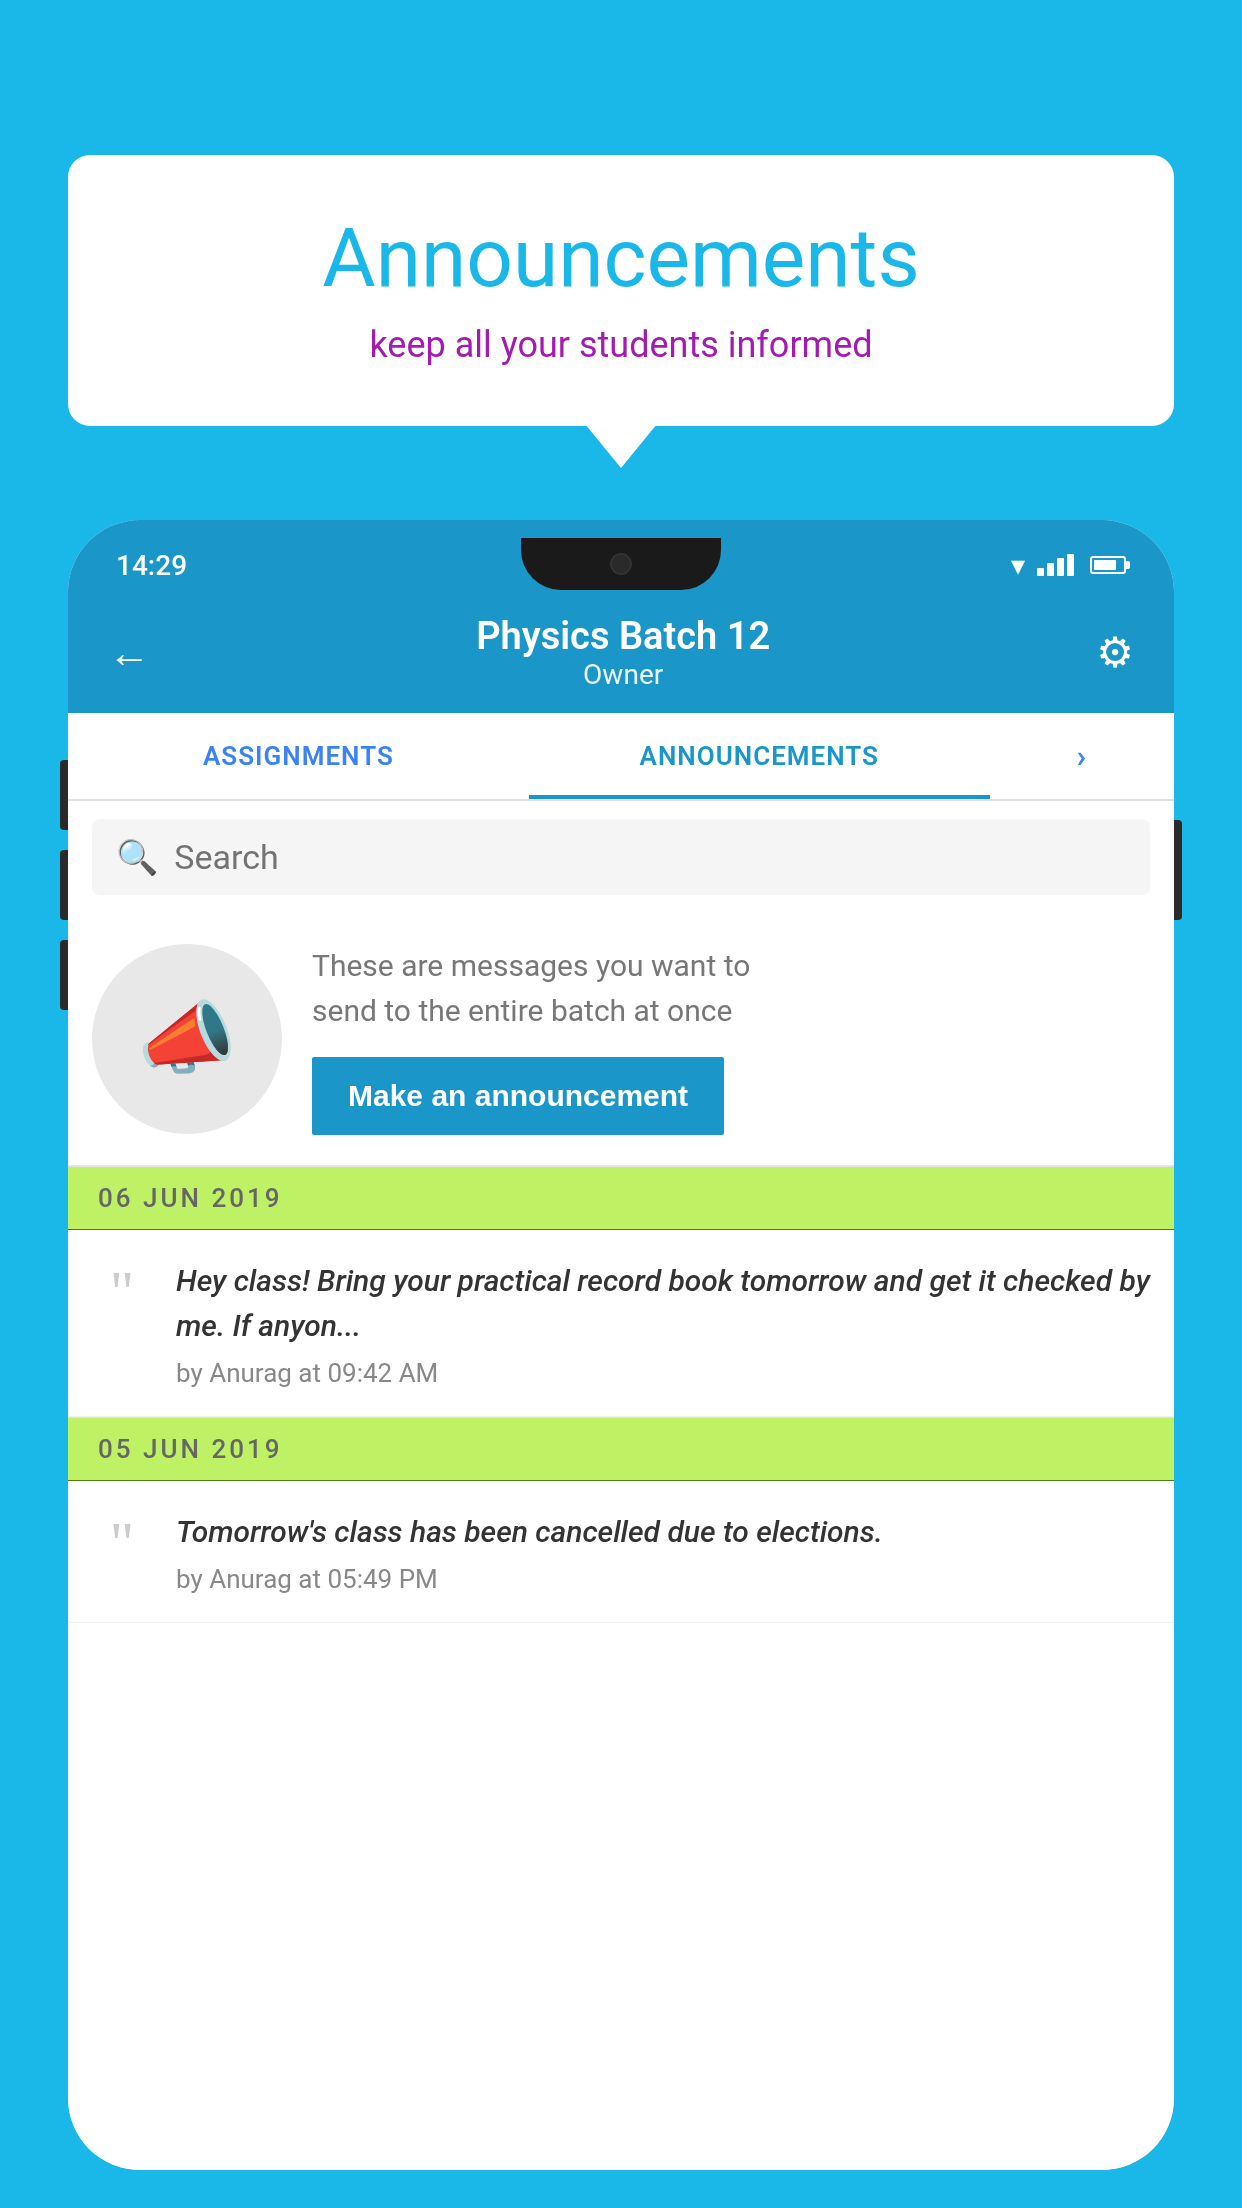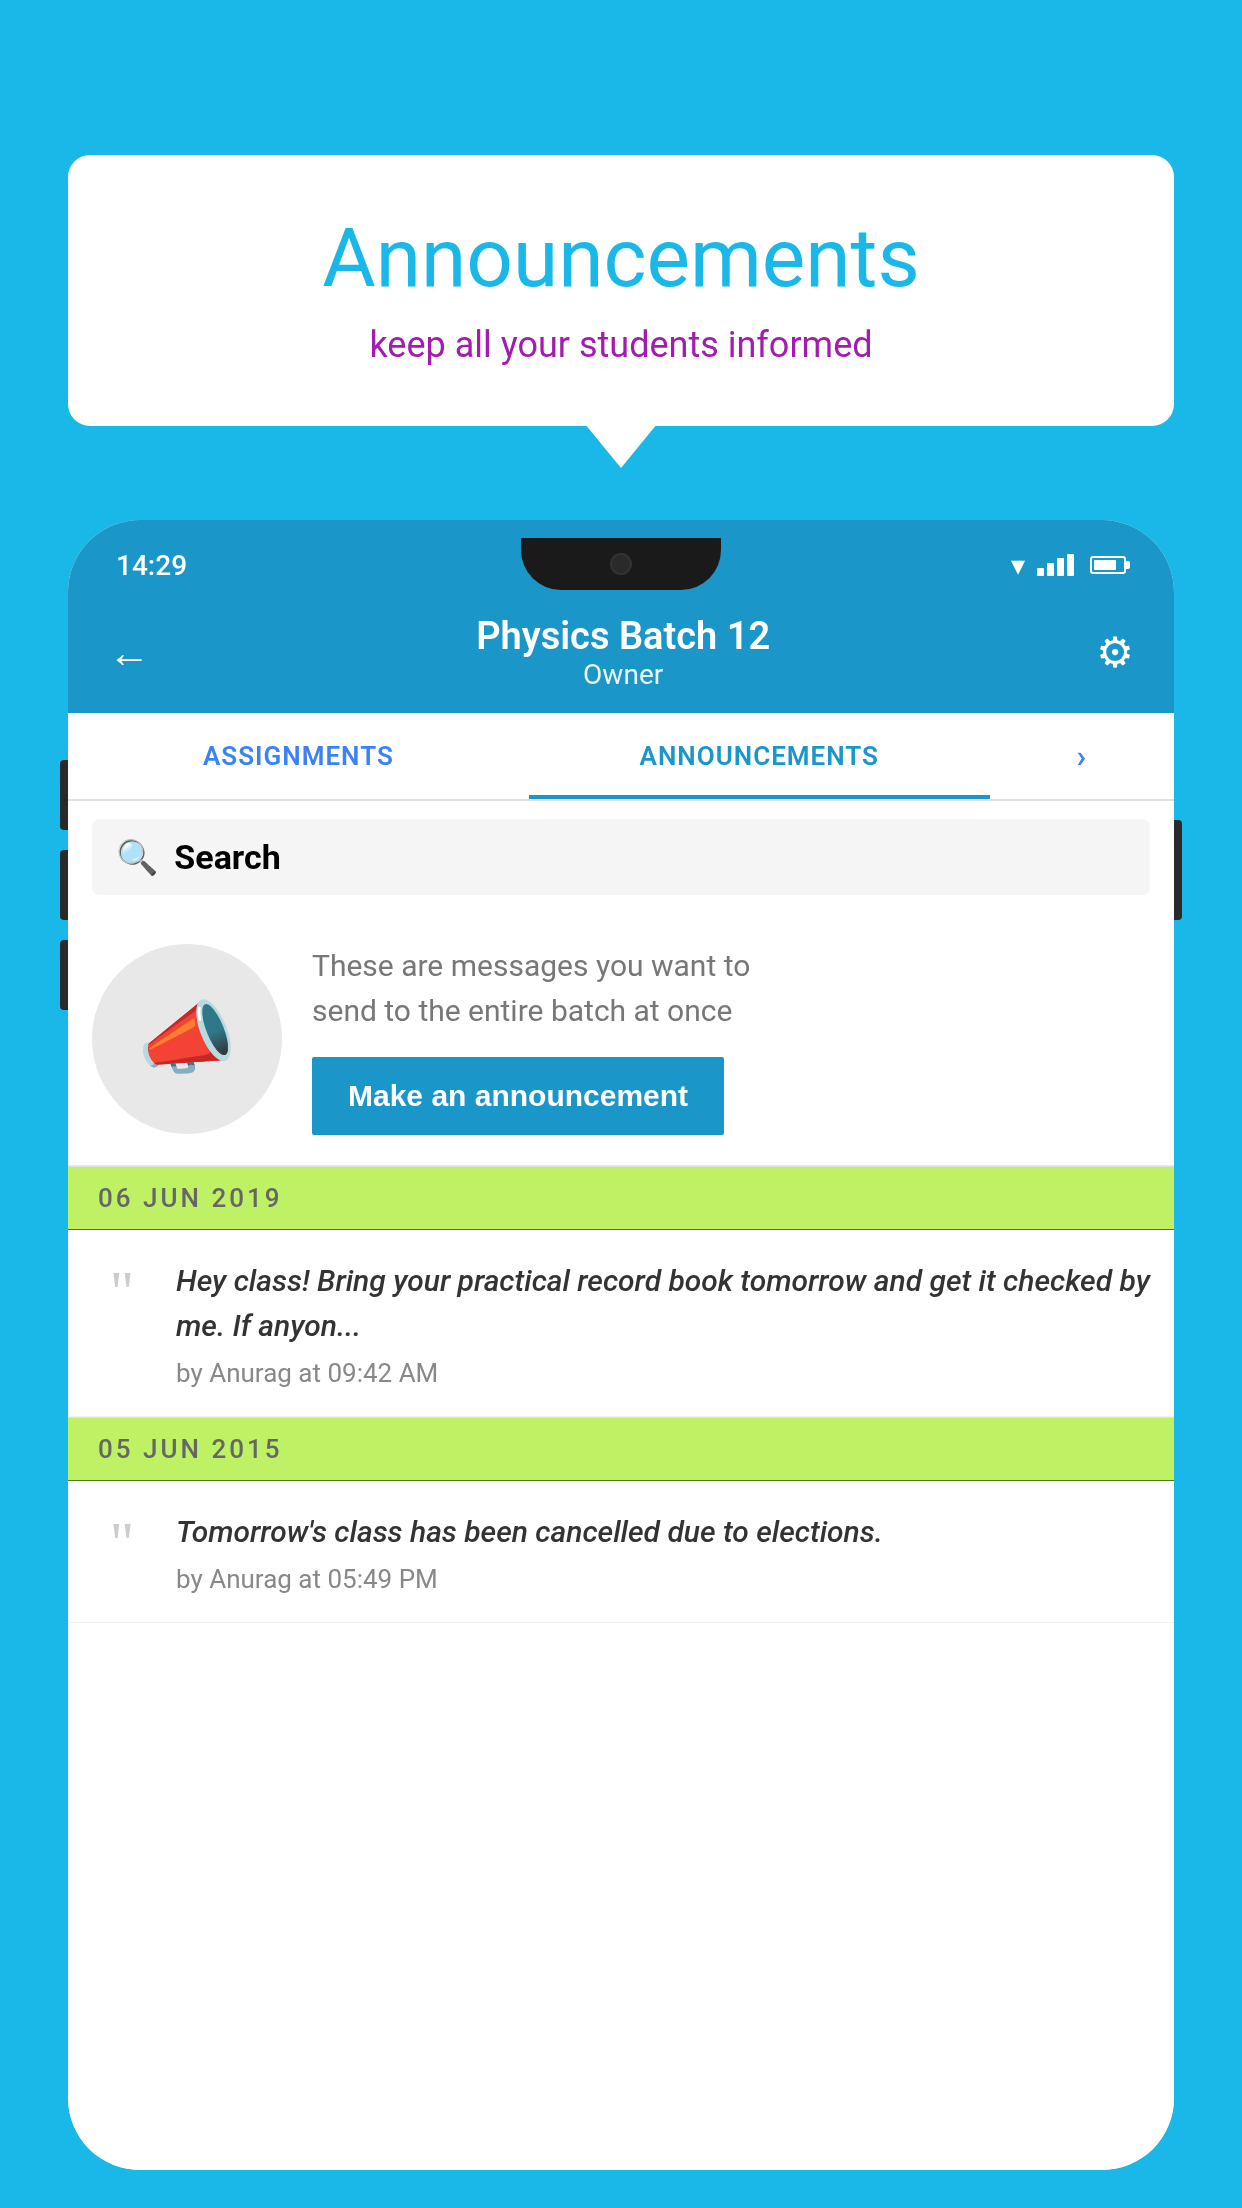--- a/index.html
+++ b/index.html
@@ -270,23 +270,22 @@
       padding: 18px 24px;
       gap: 16px;
     }
 
     .search-icon-inner {
       color: #999;
       font-size: 34px;
     }
 
     .search-placeholder {
-      color: #000000;
+      color: #737373;
       font-size: 34px;
-      font-weight: bold;
     }
 
     
     .promo-section {
       background: white;
       padding: 30px 24px;
       display: flex;
       align-items: center;
       gap: 30px;
       border-bottom: 1px solid #e8e8e8;
@@ -509,21 +508,21 @@
         <div class="date-separator">06  JUN  2019</div>
 
         <div class="announcement-item">
           <div class="quote-icon">"</div>
           <div class="announcement-content">
             <div class="announcement-text">Hey class! Bring your practical record book tomorrow and get it checked by me. If anyon...</div>
             <div class="announcement-meta">by Anurag at 09:42 AM</div>
           </div>
         </div>
 
-        <div class="date-separator">05  JUN  2015</div>
+        <div class="date-separator">05  JUN  2019</div>
 
         <div class="announcement-item">
           <div class="quote-icon">"</div>
           <div class="announcement-content">
             <div class="announcement-text">Tomorrow's class has been cancelled due to elections.</div>
             <div class="announcement-meta">by Anurag at 05:49 PM</div>
           </div>
         </div>
 
       </div>

